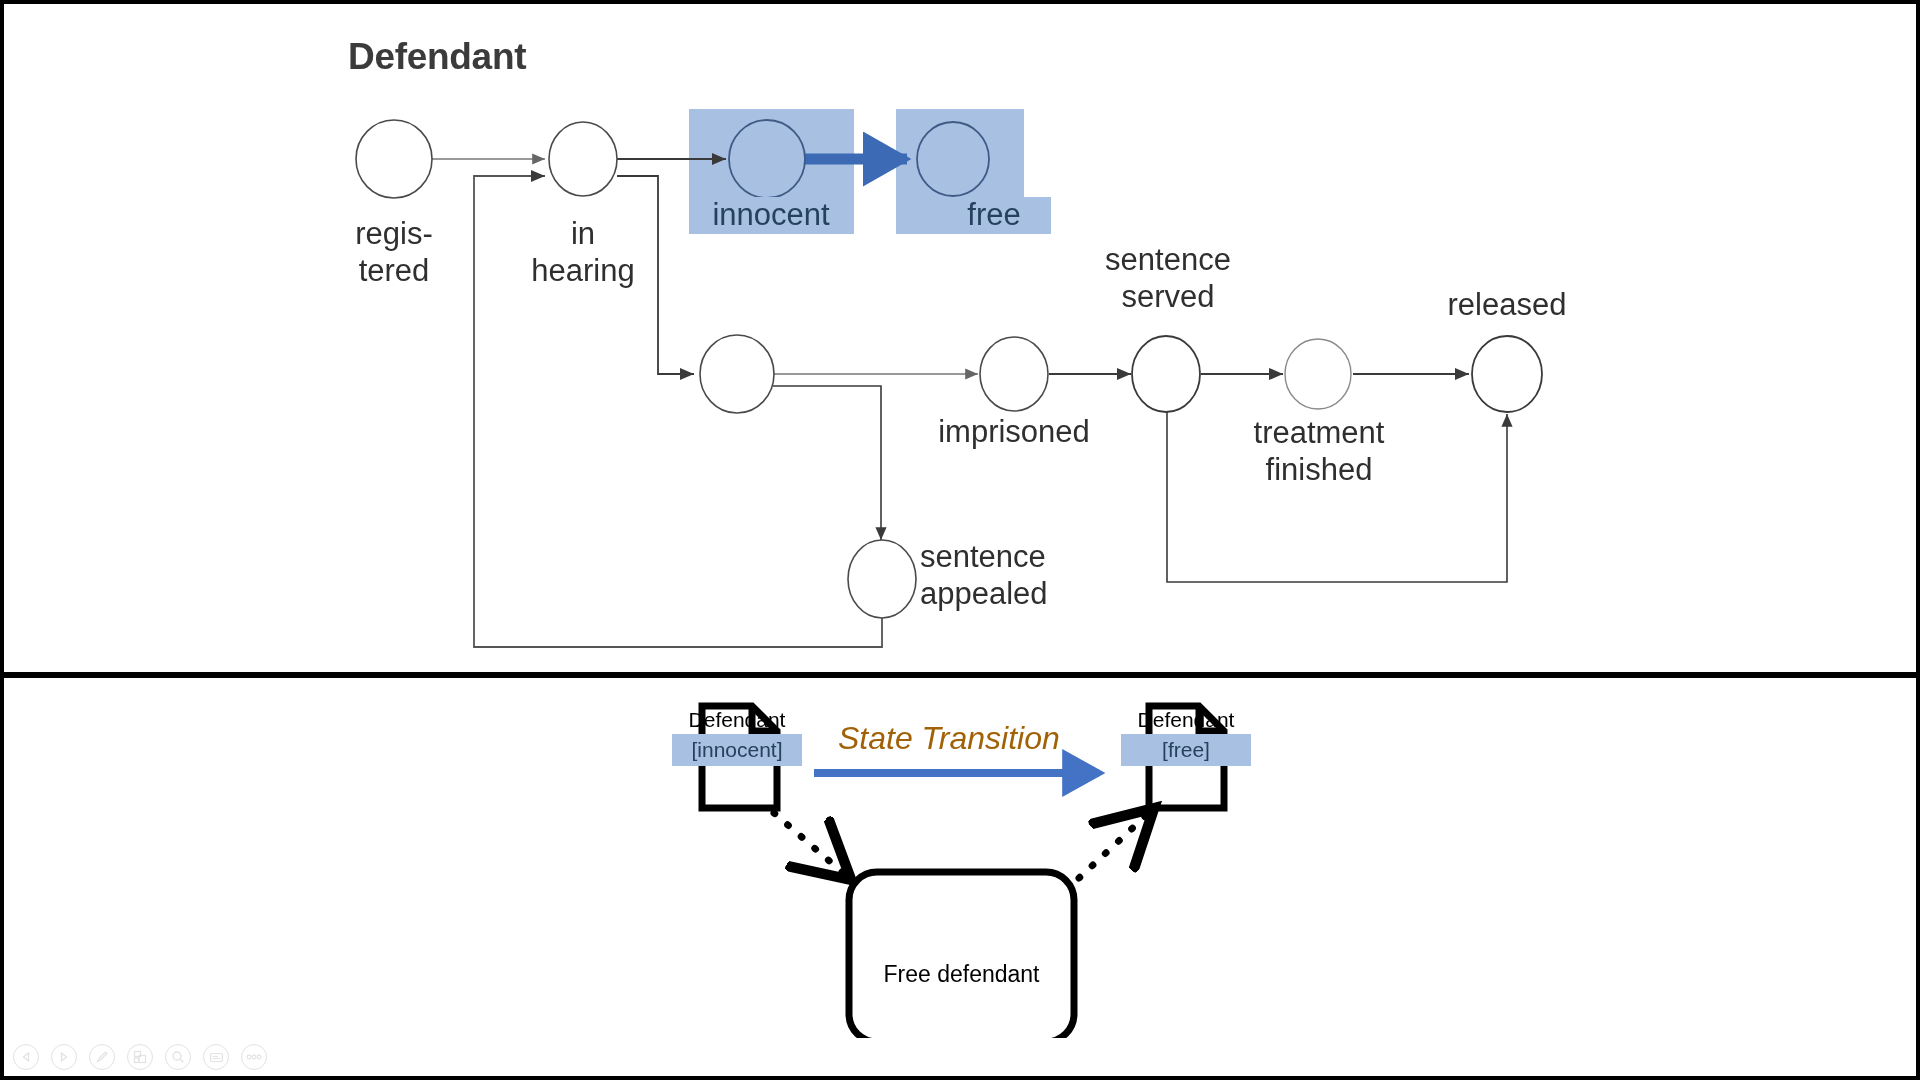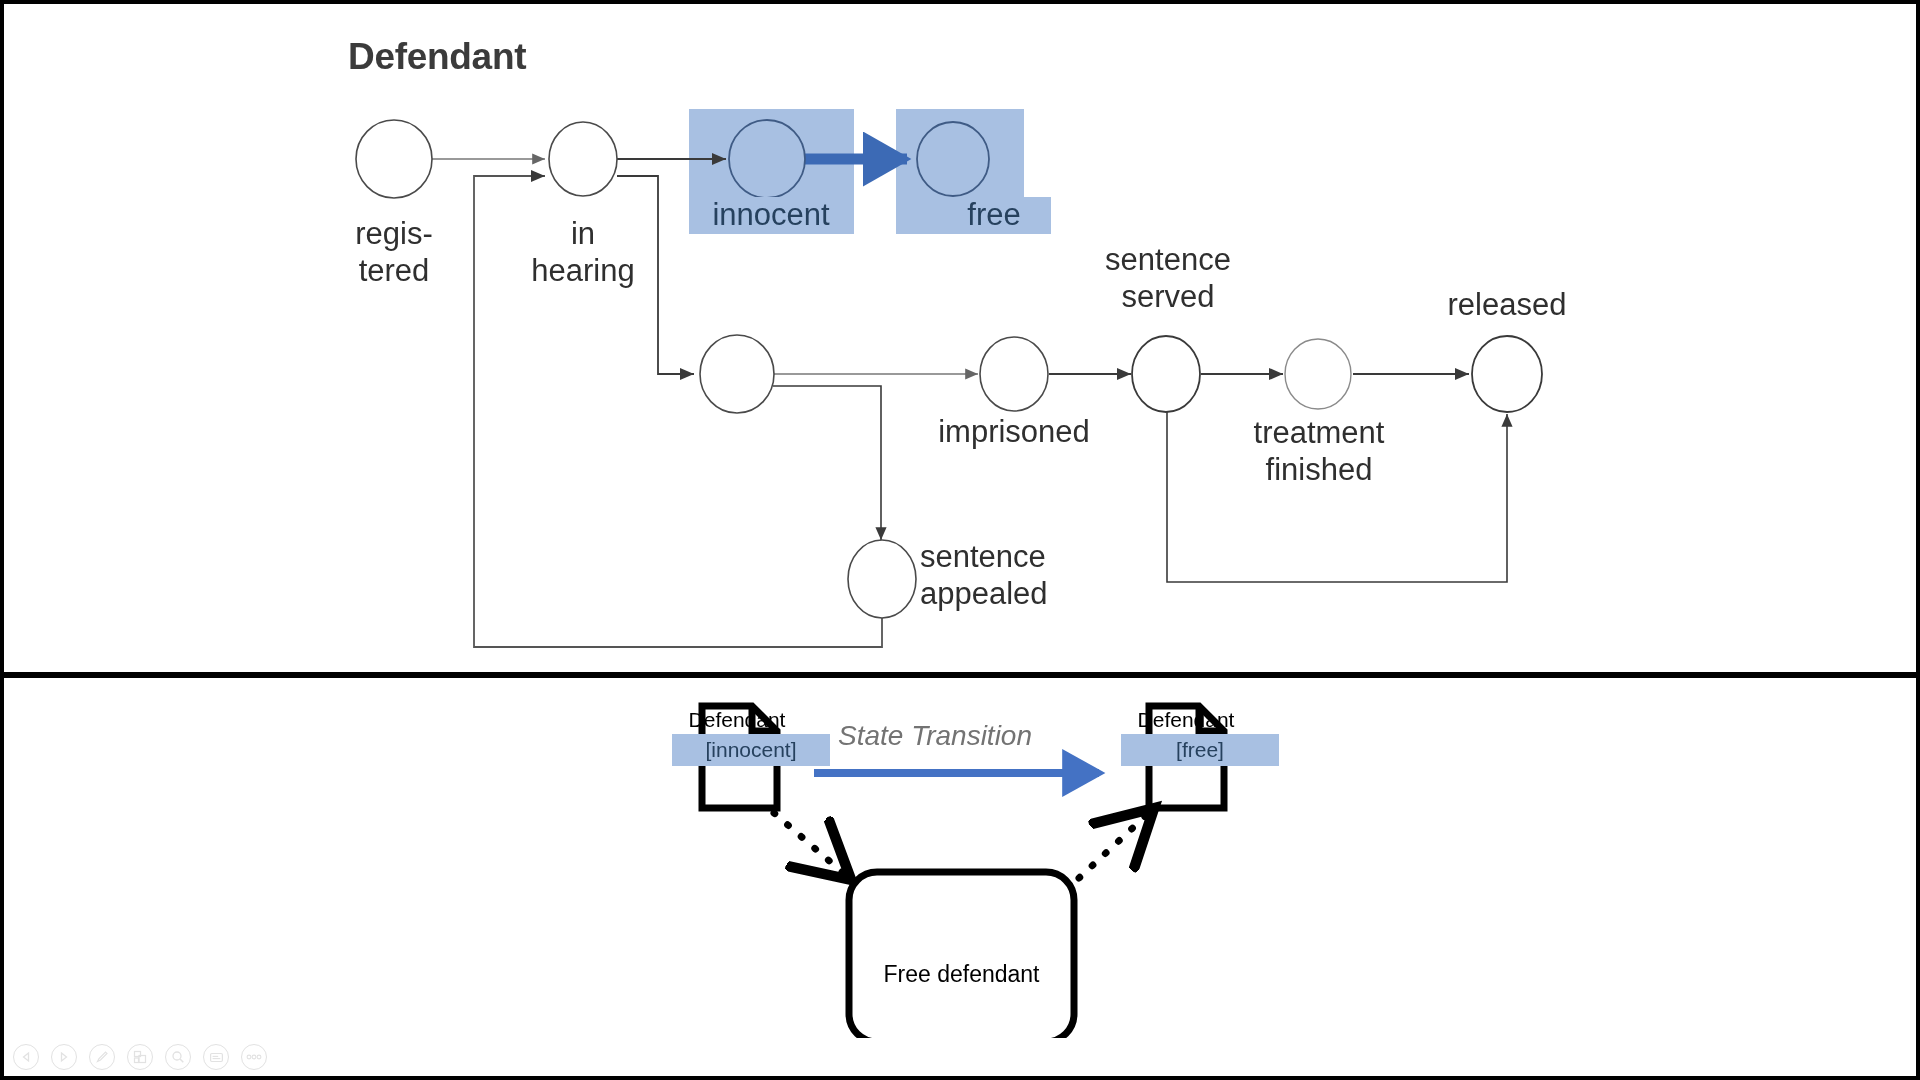--- a/index.html
+++ b/index.html
@@ -115,27 +115,27 @@
     text-align: center;
     white-space: nowrap;
   }
   .doc-state {
     position: absolute;
     font-size: 21px;
     color: #26415e;
     background: #a8c0e2;
     text-align: center;
     white-space: nowrap;
-    padding: 4px 14px;
+    padding: 4px 0;
   }
   #transition-arrow-label {
     position: absolute;
-    font-size: 28px;
+    font-size: 32px;
     font-style: italic;
-    color: #737373;
+    color: #a16207;
     white-space: nowrap;
     font-weight: 500;
   }
   #activity-box-label {
     position: absolute;
     font-size: 23px;
     color: #000000;
     white-space: nowrap;
     text-align: center;
   }

